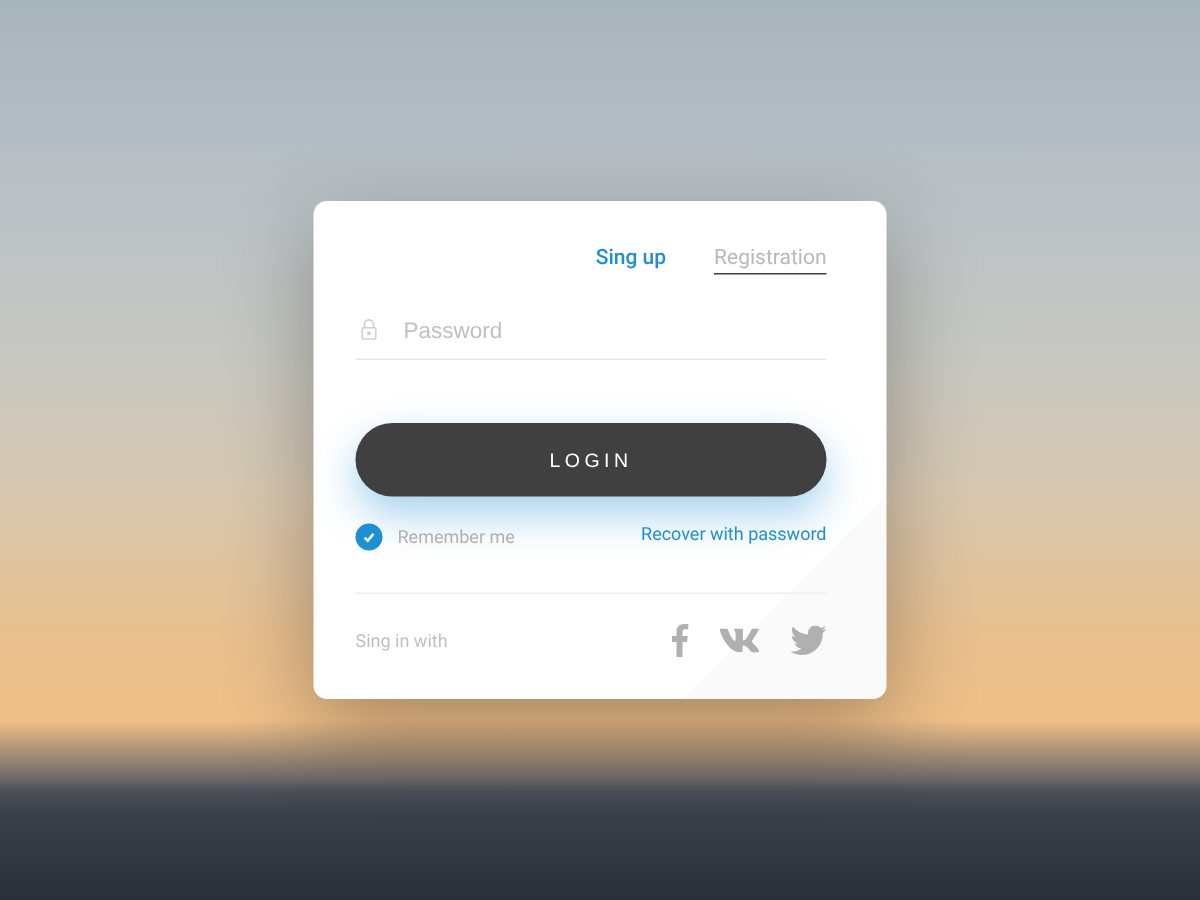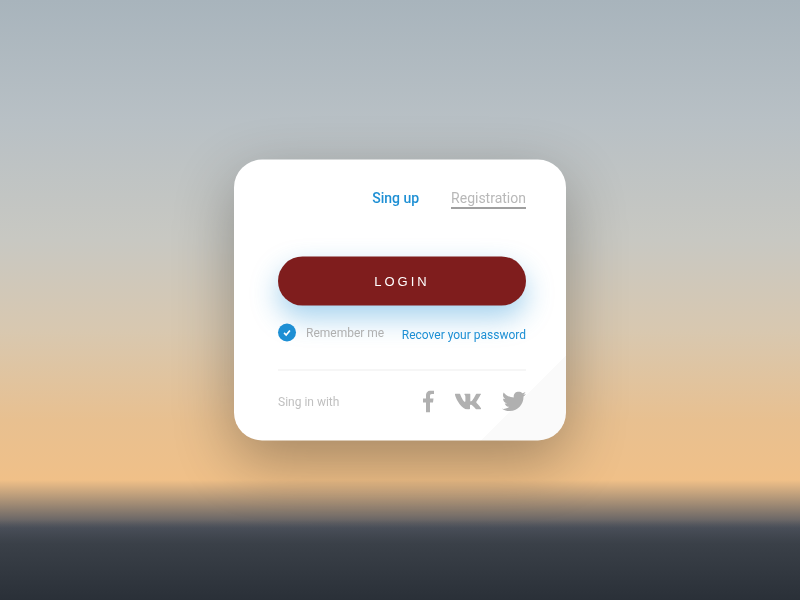--- a/index.html
+++ b/index.html
@@ -37,24 +37,24 @@
       right: 0;
       height: 80px;
       background: linear-gradient(to bottom, transparent 0%, #3a4048 30%, #2a3038 100%);
     }
     
     .card {
       position: absolute;
       left: 50%;
       top: 50%;
       transform: translate(-50%, -50%);
-      width: 332px;
+      width: 382px;
       background: #ffffff;
-      border-radius: 28px;
-      padding: 30px 40px 28px 44px;
+      border-radius: 9px;
+      padding: 30px 40px 28px 28px;
       box-shadow: 0 20px 60px rgba(0,0,0,0.3);
       overflow: hidden;
     }
     
     .card::before {
       content: '';
       position: absolute;
       top: 0;
       right: -80px;
       width: 280px;
@@ -134,37 +134,37 @@
     .username-display {
       font-size: 15px;
       color: #555;
       display: flex;
       align-items: center;
     }
     
     .login-btn {
       width: 100%;
       padding: 17px;
-      background: #7f1d1d;
+      background: #404040;
       color: #fff;
       border: none;
       border-radius: 30px;
       font-size: 13px;
       font-weight: 500;
       letter-spacing: 3px;
       cursor: pointer;
       margin-top: 20px;
       margin-bottom: 18px;
       box-shadow: 0 12px 28px rgba(29,143,212,0.4);
     }
     
     .options-row {
       display: flex;
       justify-content: space-between;
-      align-items: flex-end;
+      align-items: flex-start;
       margin-bottom: 28px;
     }
     
     .remember {
       display: flex;
       align-items: center;
       gap: 10px;
       cursor: pointer;
     }
     
@@ -230,33 +230,43 @@
 </div>
 
 <div class="card">
   
   <div class="tabs">
     <span class="tab tab-active">Sing up</span>
     <span class="tab tab-inactive">Registration</span>
   </div>
   
   
+  <div class="input-group inactive">
+    <span class="input-icon">
+      <svg viewBox="0 0 24 24" fill="none" stroke="#d0d0d0" stroke-width="1.5">
+        <rect x="6" y="10" width="12" height="10" rx="1"></rect>
+        <path d="M8 10V7a4 4 0 018 0v3"></path>
+        <circle cx="12" cy="15" r="1" fill="#d0d0d0"></circle>
+      </svg>
+    </span>
+    <input type="password" class="input-field" placeholder="Password" style="">
+  </div>
   
   <button class="login-btn">LOGIN</button>
   
   <div class="options-row">
     <div class="remember">
       <span class="checkbox">
         <svg viewBox="0 0 24 24" fill="none" stroke="#fff" stroke-width="4">
           <polyline points="5,13 10,18 19,7"></polyline>
         </svg>
       </span>
       <span class="remember-label">Remember me</span>
     </div>
-    <span class="recover-link">Recover your password</span>
+    <span class="recover-link">Recover with password</span>
   </div>
   
   <hr class="divider">
   
   <div class="social-row">
     <span class="social-label">Sing in with</span>
     <div class="social-icons">
       <svg class="social-icon" width="12" height="22" viewBox="0 0 12 22">
         <path d="M8 22V12h3l.5-4H8V5.5C8 4.3 8.3 3.5 10 3.5h2V0h-3C6 0 4 2 4 5v3H1v4h3v10h4z"></path>
       </svg>

